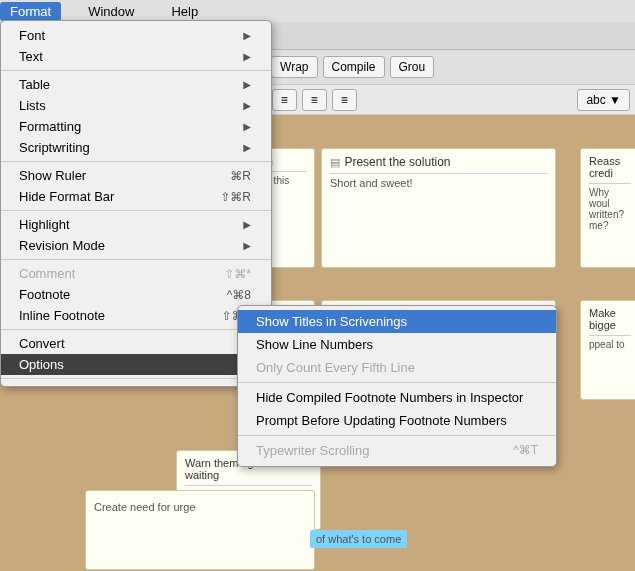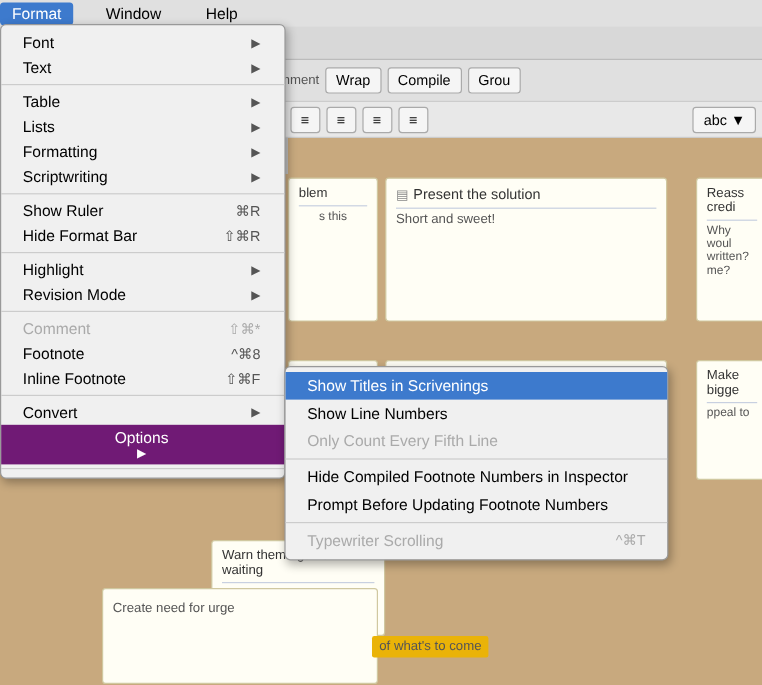--- a/index.html
+++ b/index.html
@@ -85,21 +85,21 @@
     .card-line {
       border-bottom: 1px solid #c8d0e0;
       margin: 3px 0;
     }
 
     
     .dropdown-menu {
       position: absolute;
       top: 20px;
       left: 0px;
-      width: 238px;
+      width: 272px;
       background: #f0f0f0;
       border: 1px solid #999;
       border-radius: 5px;
       box-shadow: 2px 3px 8px rgba(0,0,0,0.3);
       padding: 4px 0;
       z-index: 100;
     }
 
     .menu-section-item {
       padding: 3px 20px 3px 18px;
@@ -108,23 +108,22 @@
       display: flex;
       align-items: center;
       justify-content: space-between;
       cursor: pointer;
       position: relative;
     }
     .menu-section-item.disabled {
       color: #aaa;
     }
     .menu-section-item.highlighted {
-      background: #701a75;
+      background: #404040;
       color: #fff;
-      flex-direction: column;
     }
 
     .menu-separator {
       height: 1px;
       background: #ccc;
       margin: 3px 0;
     }
 
     .menu-shortcut {
       font-size: 12px;
@@ -372,21 +371,21 @@
 <div class="card card-warn">
   <div class="card-title" style="font-size:11px;">Warn them agains<br>waiting</div>
   <div class="card-line"></div>
 </div>
 
 <div class="card card-create">
   <div class="card-title"></div>
   <div class="card-body">Create need for urge</div>
 </div>
 
-<div style="position:absolute;top:530px;left:310px;font-size:11px;color:#555;background:#eab308;padding:3px 6px;border-radius:2px;">of what's to come</div>
+<div style="position:absolute;top:530px;left:310px;font-size:11px;color:#555;background:#7dd3fc;padding:3px 6px;border-radius:2px;">of what's to come</div>
 
 <div class="dropdown-menu">
   <div class="menu-section-item">
     <span>Font</span>
     <span class="menu-arrow">▶</span>
   </div>
   <div class="menu-section-item">
     <span>Text</span>
     <span class="menu-arrow">▶</span>
   </div>

